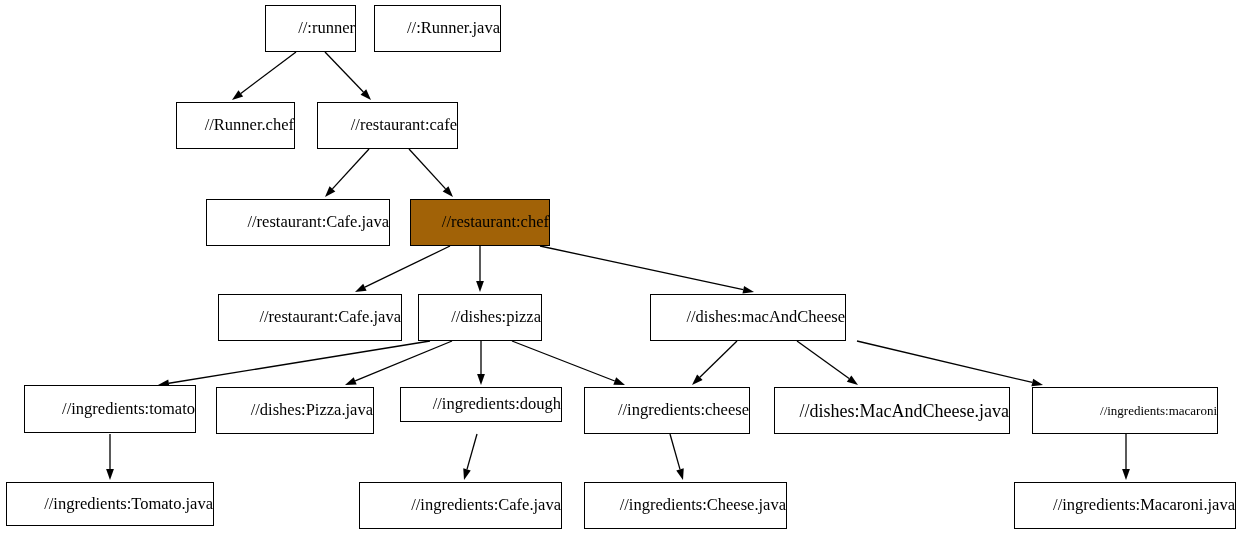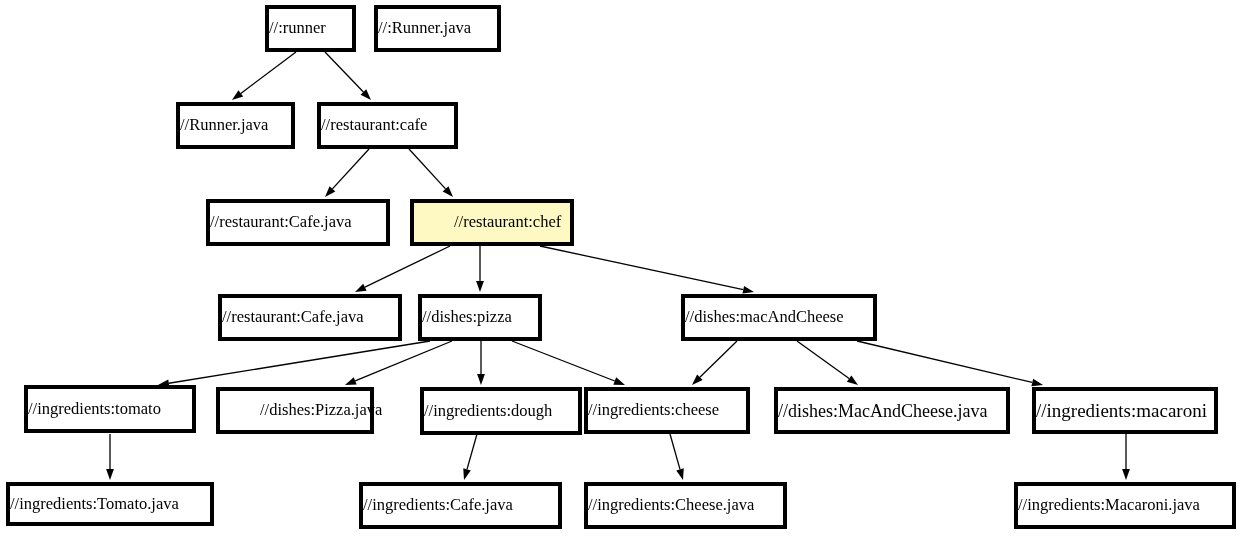--- a/index.html
+++ b/index.html
@@ -19,25 +19,25 @@
     position: absolute;
     left: 0;
     top: 0;
     width: 1242px;
     height: 539px;
     pointer-events: none;
   }
   .graph-node {
     position: absolute;
     box-sizing: border-box;
-    border: 4px solid #ec4899;
+    border: 1px solid #ec4899;
     background: #ffffff;
     display: flex;
     align-items: center;
-    justify-content: flex-start;
+    justify-content: flex-end;
     white-space: nowrap;
   }
   .graph-node .node-label {
     font-family: "Liberation Serif", "DejaVu Serif", serif;
     font-size: 16.5px;
     line-height: 1;
     color: #000000;
     letter-spacing: 0px;
   }
 </style>
@@ -120,57 +120,57 @@
       </g>
     </svg>
   <div id="node-layer">
       <div class="graph-node" style="left: 265px; top: 5px; width: 91px; height: 47px; border-color: rgb(0, 0, 0); background: rgb(255, 255, 255);">
         <span class="node-label" style="font-size: 16.5px;">//:runner</span>
       </div>
       <div class="graph-node" style="left: 374px; top: 5px; width: 127px; height: 47px; border-color: rgb(0, 0, 0); background: rgb(255, 255, 255);">
         <span class="node-label" style="font-size: 16.5px;">//:Runner.java</span>
       </div>
       <div class="graph-node" style="left: 176px; top: 102px; width: 119px; height: 47px; border-color: rgb(0, 0, 0); background: rgb(255, 255, 255);">
-        <span class="node-label" style="font-size: 16.5px;">//Runner.java</span>
+        <span class="node-label" style="font-size: 16.5px;">//Runner.chef</span>
       </div>
       <div class="graph-node" style="left: 317px; top: 102px; width: 141px; height: 47px; border-color: rgb(0, 0, 0); background: rgb(255, 255, 255);">
         <span class="node-label" style="font-size: 16.5px;">//restaurant:cafe</span>
       </div>
       <div class="graph-node" style="left: 206px; top: 199px; width: 184px; height: 47px; border-color: rgb(0, 0, 0); background: rgb(255, 255, 255);">
         <span class="node-label" style="font-size: 16.5px;">//restaurant:Cafe.java</span>
       </div>
-      <div class="graph-node" style="left: 410px; top: 199px; width: 164px; height: 47px; border-color: rgb(0, 0, 0); background: #fef9c3; padding-left: 40px;">
+      <div class="graph-node" style="left: 410px; top: 199px; width: 140px; height: 47px; border-color: rgb(0, 0, 0); background: #a16207; padding-left: 40px;">
         <span class="node-label" style="font-size: 16.5px;">//restaurant:chef</span>
       </div>
       <div class="graph-node" style="left: 218px; top: 294px; width: 184px; height: 47px; border-color: rgb(0, 0, 0); background: rgb(255, 255, 255);">
         <span class="node-label" style="font-size: 16.5px;">//restaurant:Cafe.java</span>
       </div>
       <div class="graph-node" style="left: 418px; top: 294px; width: 124px; height: 47px; border-color: rgb(0, 0, 0); background: rgb(255, 255, 255);">
         <span class="node-label" style="font-size: 16.5px;">//dishes:pizza</span>
       </div>
-      <div class="graph-node" style="left: 681px; top: 294px; width: 196px; height: 47px; border-color: rgb(0, 0, 0); background: rgb(255, 255, 255);">
+      <div class="graph-node" style="left: 650px; top: 294px; width: 196px; height: 47px; border-color: rgb(0, 0, 0); background: rgb(255, 255, 255);">
         <span class="node-label" style="font-size: 16.5px;">//dishes:macAndCheese</span>
       </div>
       <div class="graph-node" style="left: 24px; top: 385px; width: 172px; height: 48px; border-color: rgb(0, 0, 0); background: rgb(255, 255, 255);">
         <span class="node-label" style="font-size: 16.5px;">//ingredients:tomato</span>
       </div>
       <div class="graph-node" style="left: 216px; top: 387px; width: 158px; height: 47px; border-color: rgb(0, 0, 0); background: rgb(255, 255, 255); padding-left: 40px;">
         <span class="node-label" style="font-size: 16.5px;">//dishes:Pizza.java</span>
       </div>
-      <div class="graph-node" style="left: 400px; top: 387px; width: 162px; height: 48px; border-color: rgb(0, 0, 0); background: rgb(255, 255, 255); margin-left: 20px;">
+      <div class="graph-node" style="left: 400px; top: 387px; width: 162px; height: 35px; border-color: rgb(0, 0, 0); background: rgb(255, 255, 255);">
         <span class="node-label" style="font-size: 16.5px;">//ingredients:dough</span>
       </div>
       <div class="graph-node" style="left: 584px; top: 387px; width: 166px; height: 47px; border-color: rgb(0, 0, 0); background: rgb(255, 255, 255);">
         <span class="node-label" style="font-size: 16.5px;">//ingredients:cheese</span>
       </div>
       <div class="graph-node" style="left: 774px; top: 387px; width: 236px; height: 47px; border-color: rgb(0, 0, 0); background: rgb(255, 255, 255);">
         <span class="node-label" style="font-size: 18px;">//dishes:MacAndCheese.java</span>
       </div>
       <div class="graph-node" style="left: 1032px; top: 387px; width: 186px; height: 47px; border-color: rgb(0, 0, 0); background: rgb(255, 255, 255);">
-        <span class="node-label" style="font-size: 19px;">//ingredients:macaroni</span>
+        <span class="node-label" style="font-size: 13px;">//ingredients:macaroni</span>
       </div>
       <div class="graph-node" style="left: 6px; top: 482px; width: 208px; height: 44px; border-color: rgb(0, 0, 0); background: rgb(255, 255, 255);">
         <span class="node-label" style="font-size: 16.5px;">//ingredients:Tomato.java</span>
       </div>
       <div class="graph-node" style="left: 359px; top: 482px; width: 203px; height: 47px; border-color: rgb(0, 0, 0); background: rgb(255, 255, 255);">
         <span class="node-label" style="font-size: 16.5px;">//ingredients:Cafe.java</span>
       </div>
       <div class="graph-node" style="left: 584px; top: 482px; width: 203px; height: 47px; border-color: rgb(0, 0, 0); background: rgb(255, 255, 255);">
         <span class="node-label" style="font-size: 16.5px;">//ingredients:Cheese.java</span>
       </div>

